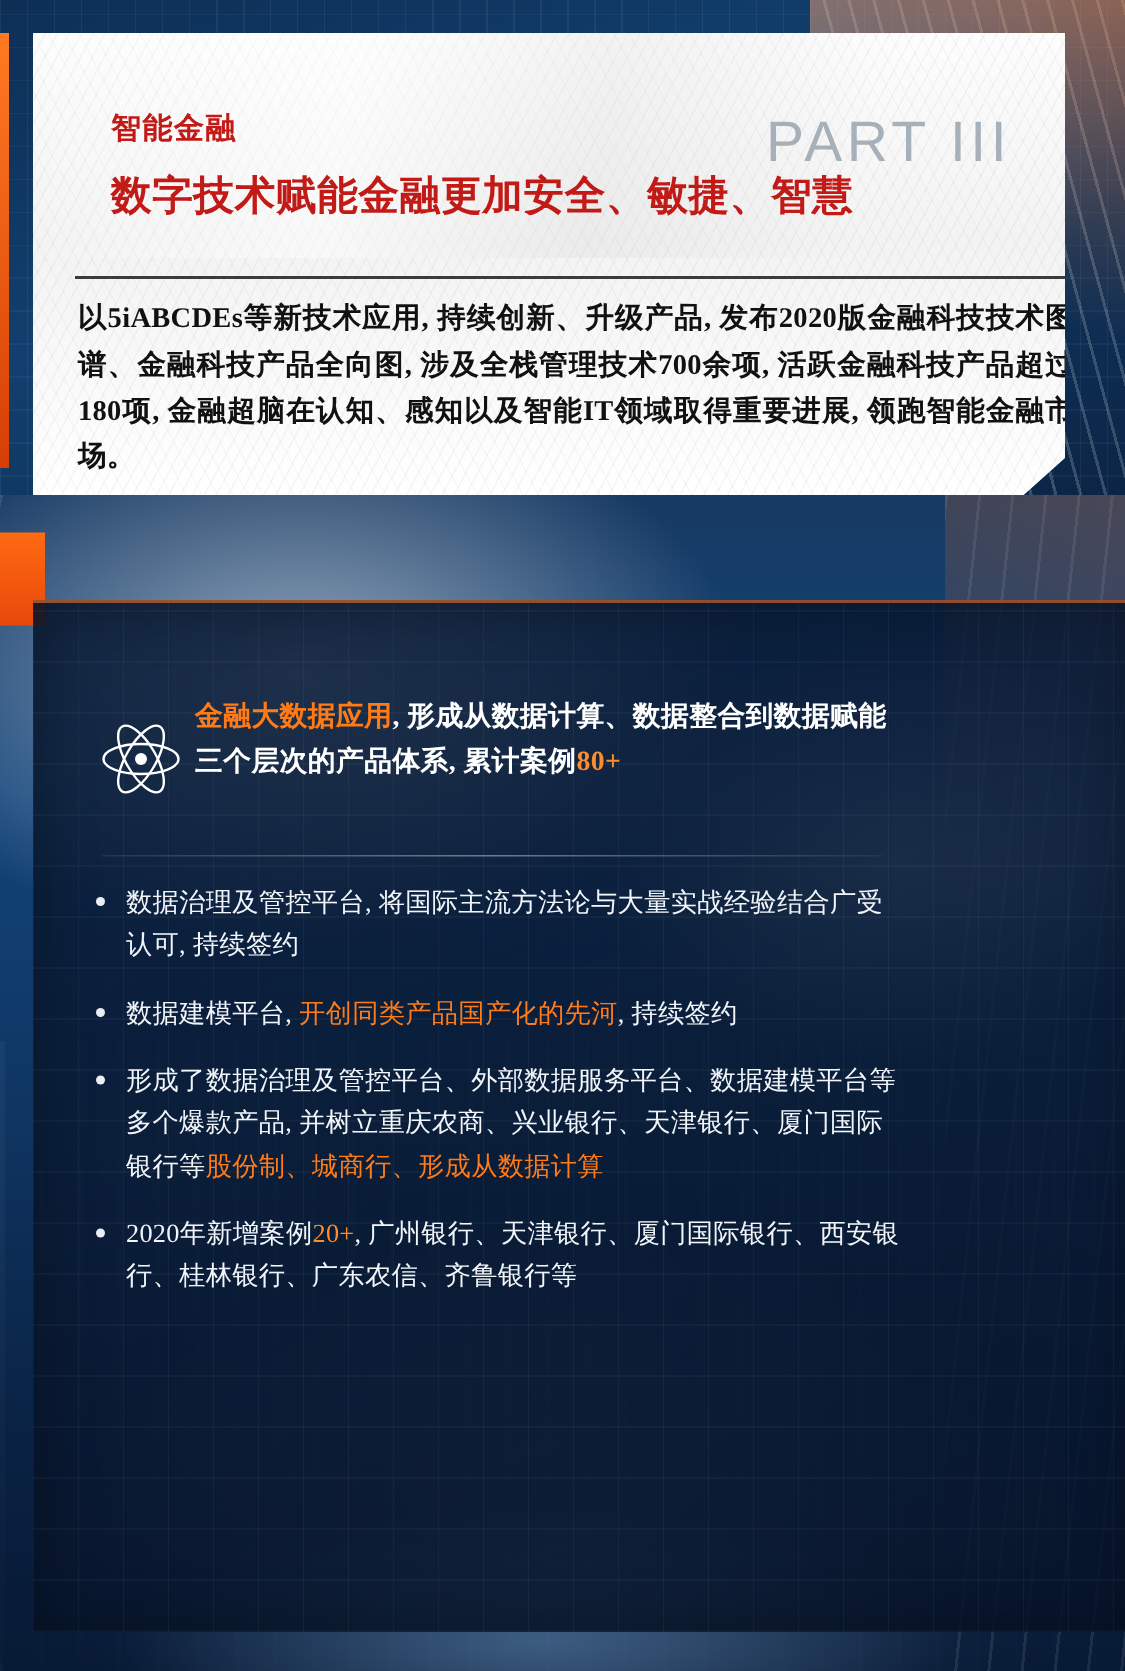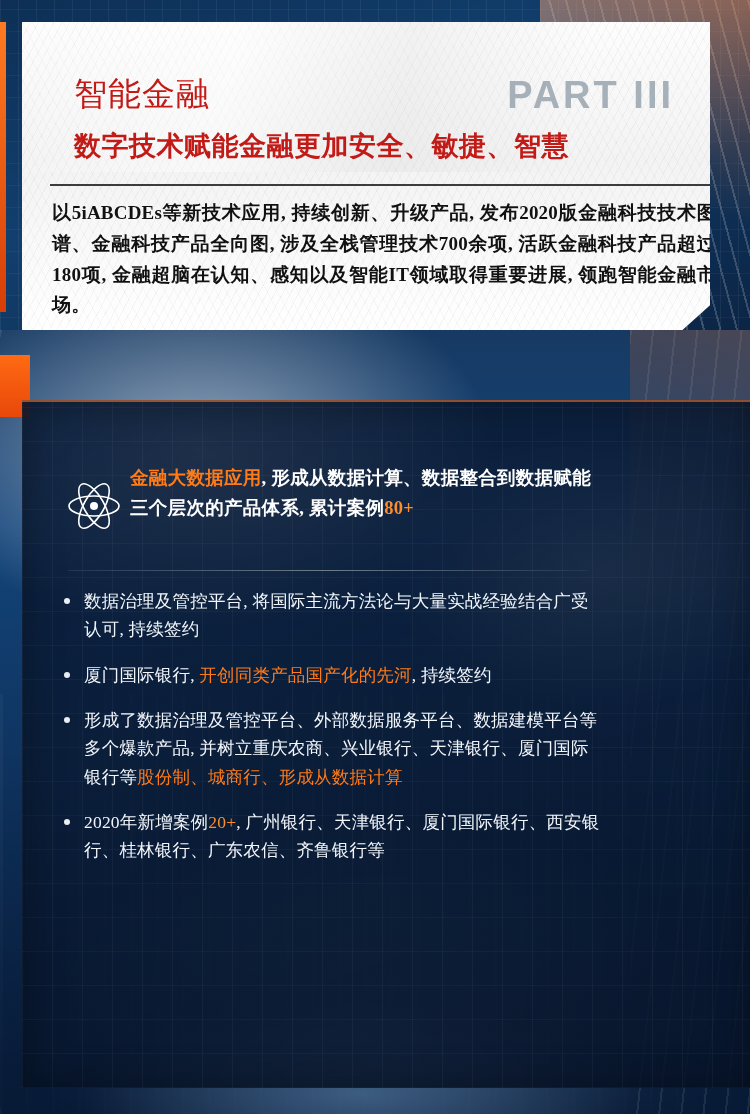--- a/index.html
+++ b/index.html
@@ -80,33 +80,33 @@
     background:linear-gradient(180deg,#ff6a13,#e8480a);
   }
   .orange-edge{
     position:absolute;left:0;top:22px;width:6px;height:290px;
     background:linear-gradient(180deg,#ff7a22,#d63e06);
   }
 
   
   .hdr{position:absolute;left:52px;top:52px;width:600px;}
   .hdr h1{
-    margin:0;font-size:33px;line-height:1.22;color:#c21b17;font-weight:normal;
+    margin:0;font-size:20px;line-height:1.22;color:#c21b17;font-weight:bold;
     letter-spacing:1px;
     font-family:"Liberation Sans","DejaVu Sans",sans-serif;
   }
   .hdr h2{
     margin:16px 0 0 0;font-size:27px;line-height:1.22;color:#c21b17;font-weight:bold;
     letter-spacing:.5px;
     font-family:"Liberation Sans","DejaVu Sans",sans-serif;
   }
   .part-label{
     position:absolute;right:36px;top:52px;
     font-family:"Liberation Sans","DejaVu Sans",sans-serif;
-    font-size:38px;font-weight:bold;letter-spacing:3px;
+    font-size:38px;font-weight:normal;letter-spacing:3px;
     color:#8d9aa6;opacity:.75;
   }
 
   .rule{
     position:absolute;left:28px;top:162px;width:668px;height:2px;
     background:#1b1b1b;opacity:.85;
   }
 
   .lede{
     position:absolute;left:30px;top:176px;width:664px;
@@ -226,21 +226,21 @@
       <span class="orl">金融大数据应用</span><span>, 形成从数据计算、数据整合到数据赋能三个层次的产品体系, 累计案例</span><span class="or">80+</span>
     </div>
 
     <div class="divider"></div>
 
     <ul class="bullets">
       <li>
         <span>数据治理及管控平台, 将国际主流方法论与大量实战经验结合广受认可, 持续签约</span><span class="orl"></span><span></span>
       </li>
       <li>
-        <span>厦门国际银行, </span><span class="orl">开创同类产品国产化的先河</span><span>, 持续签约</span>
+        <span>数据建模平台, </span><span class="orl">开创同类产品国产化的先河</span><span>, 持续签约</span>
       </li>
       <li>
         <span>形成了数据治理及管控平台、外部数据服务平台、数据建模平台等多个爆款产品, 并树立重庆农商、兴业银行、天津银行、厦门国际银行等</span><span class="orl">股份制、城商行、形成从数据计算</span><span></span>
       </li>
       <li>
         <span>2020年新增案例</span><span class="or">20+</span><span>, 广州银行、天津银行、厦门国际银行、西安银行、桂林银行、广东农信、齐鲁银行等</span>
       </li>
     </ul>
   </div>
 

